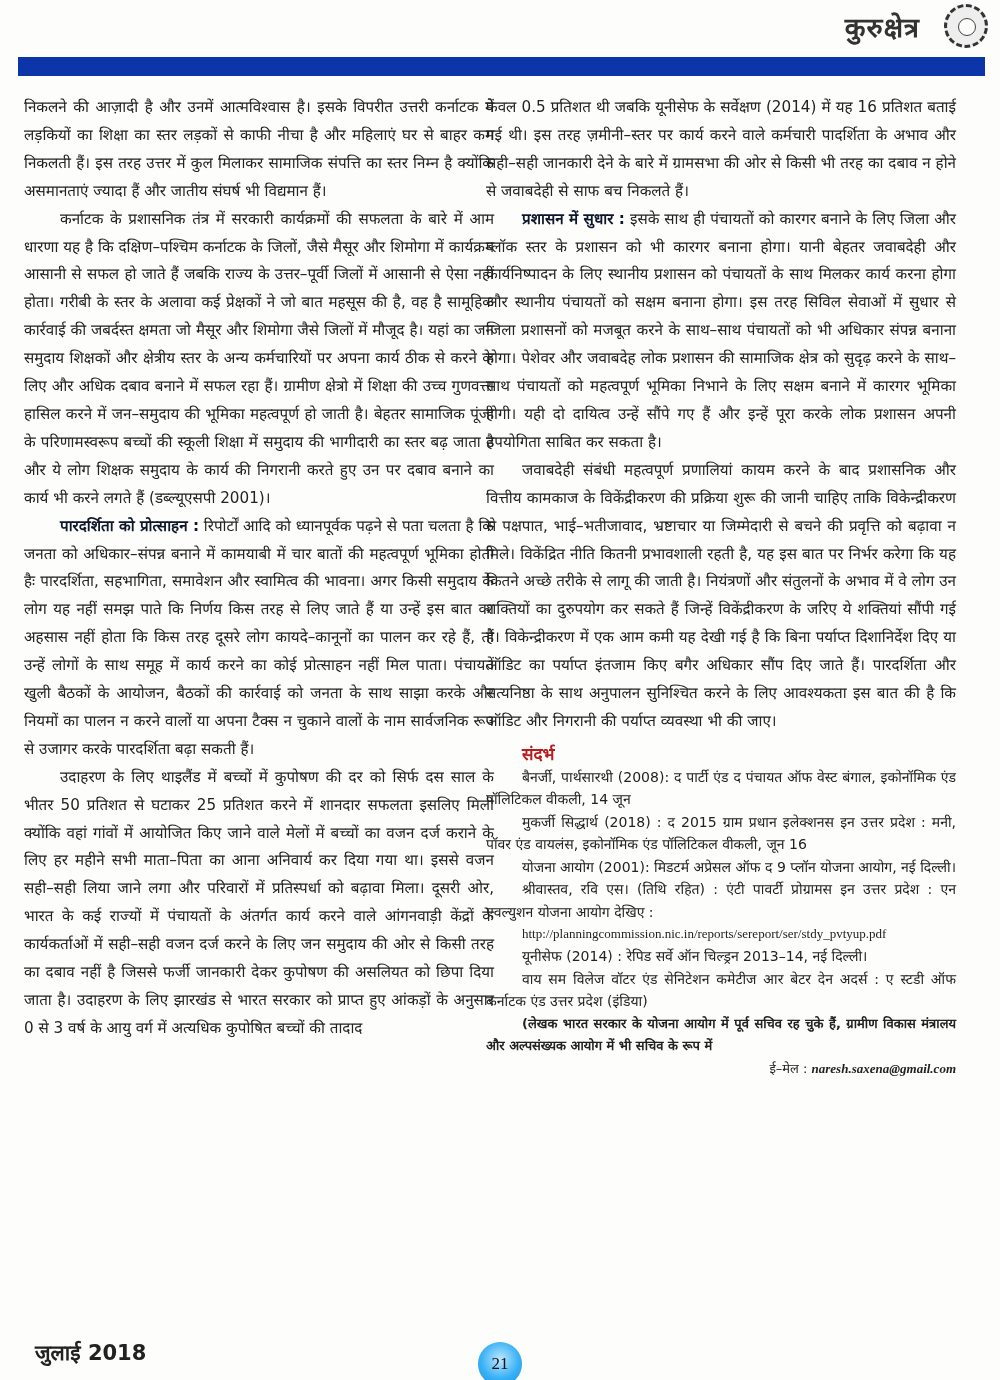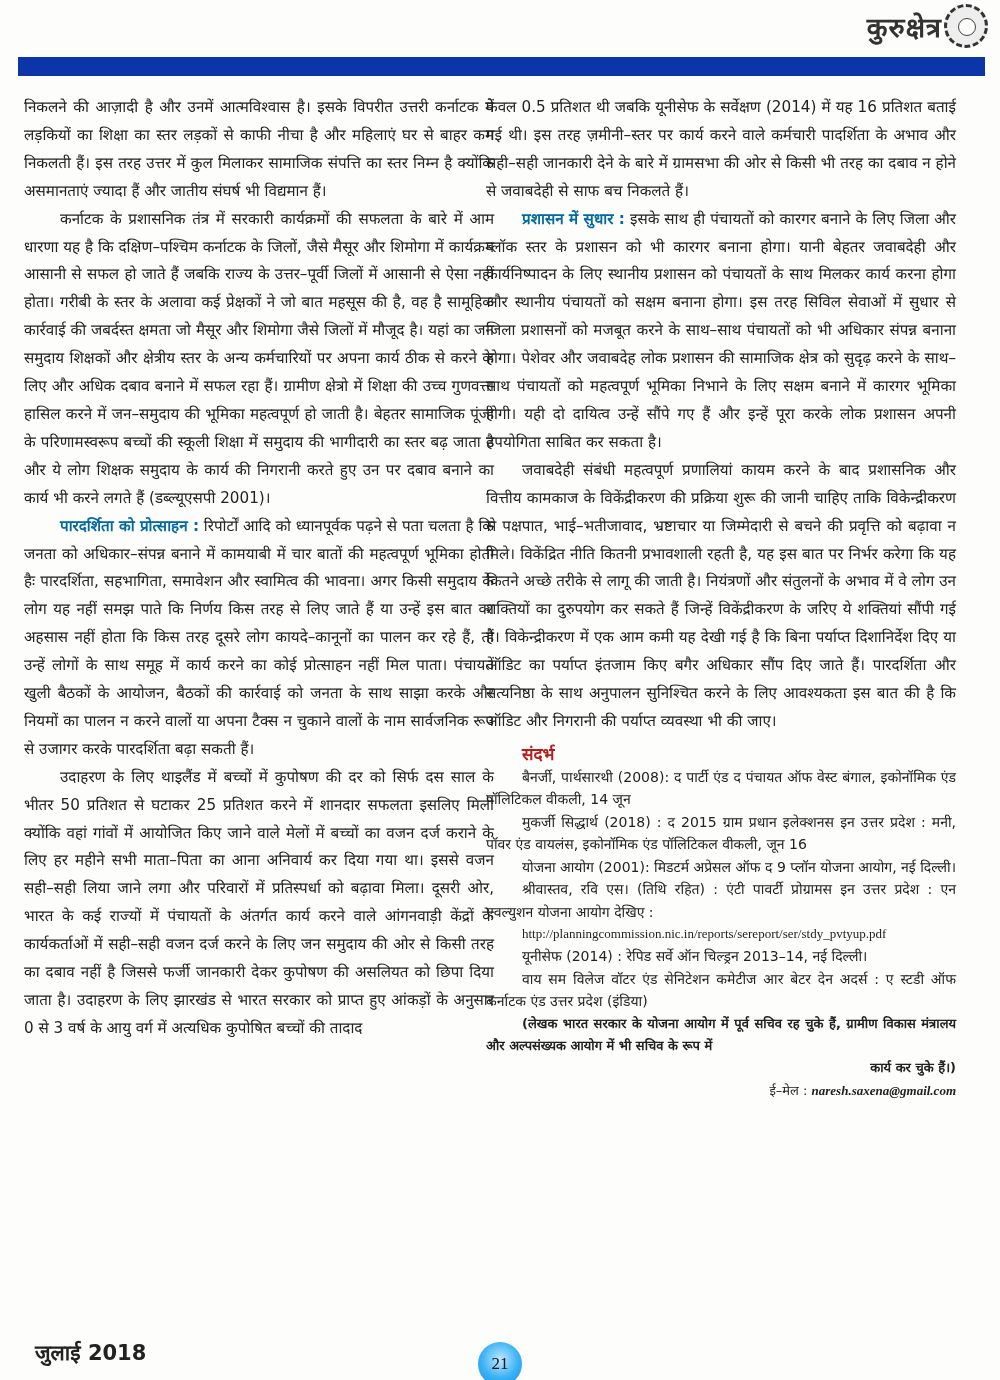--- a/index.html
+++ b/index.html
@@ -1,30 +1,30 @@
 <!DOCTYPE html>
 <html><head>
 <meta charset="utf-8">
 <style>
   html, body { margin:0; padding:0; }
   body {
     width:1000px; height:1380px; background:#fdfdfb; position:relative; overflow:hidden;
     font-family:"DejaVu Sans", sans-serif; color:#222;
   }
-  .masthead { position:absolute; top:4px; right:12px; display:flex; align-items:center; gap:2px; }
+  .masthead { position:absolute; top:4px; right:12px; display:flex; align-items:center; gap:24px; }
   .masthead-title { font-size:27px; font-weight:bold; color:#333; font-family:"DejaVu Serif", serif; letter-spacing:1px; }
   .emblem { width:44px; height:44px; border-radius:50%; border:3px dashed #333; box-sizing:border-box; position:relative; background:#eee; }
   .emblem::after { content:""; position:absolute; left:11px; top:11px; width:16px; height:16px; border-radius:50%; background:#fdfdfb; border:1px solid #444; }
   .blue-bar { position:absolute; left:18px; top:57px; width:967px; height:19px; background:#0b35a8; }
   .col { position:absolute; top:94px; width:470px; font-size:15.2px; line-height:27.9px; text-align:justify; }
   .col-left { left:24px; }
   .col-right { left:486px; }
   .col p { margin:0; }
   .indent { text-indent:36px; }
-  .green { color:#0369a1; font-weight:bold; }
+  .green { color:#0f172a; font-weight:bold; }
   .refs-heading { color:#b91c1c; font-weight:bold; font-size:17px; margin:6px 0 0 36px; line-height:24px; }
   .ref { font-size:14px; line-height:22.5px; text-indent:36px; margin:0; }
   .ref-url { font-family:"Liberation Serif", serif; font-size:13px; line-height:22px; padding-left:36px; }
   .author-note { font-size:13px; line-height:22px; font-weight:bold; text-indent:36px; margin:2px 0 0; }
   .author-note-end { text-align:right; font-size:13px; font-weight:bold; line-height:22px; }
   .email-line { text-align:right; font-size:13px; line-height:24px; }
   .email { font-family:"Liberation Serif", serif; font-weight:bold;font-style:italic; }
   .footer-date { position:absolute; left:18px; top:1338px; font-size:21px; font-weight:bold;margin-left:17px; }
   .page-num {
     position:absolute; left:478px; top:1342px; width:44px; height:44px; border-radius:50%;
@@ -55,21 +55,20 @@
   <p class="indent">जवाबदेही संबंधी महत्वपूर्ण प्रणालियां कायम करने के बाद प्रशासनिक और वित्तीय कामकाज के विकेंद्रीकरण की प्रक्रिया शुरू की जानी चाहिए ताकि विकेन्द्रीकरण से पक्षपात, भाई–भतीजावाद, भ्रष्टाचार या जिम्मेदारी से बचने की प्रवृत्ति को बढ़ावा न मिले। विकेंद्रित नीति कितनी प्रभावशाली रहती है, यह इस बात पर निर्भर करेगा कि यह कितने अच्छे तरीके से लागू की जाती है। नियंत्रणों और संतुलनों के अभाव में वे लोग उन शक्तियों का दुरुपयोग कर सकते हैं जिन्हें विकेंद्रीकरण के जरिए ये शक्तियां सौंपी गई हैं। विकेन्द्रीकरण में एक आम कमी यह देखी गई है कि बिना पर्याप्त दिशानिर्देश दिए या ऑडिट का पर्याप्त इंतजाम किए बगैर अधिकार सौंप दिए जाते हैं। पारदर्शिता और सत्यनिष्ठा के साथ अनुपालन सुनिश्चित करने के लिए आवश्यकता इस बात की है कि ऑडिट और निगरानी की पर्याप्त व्यवस्था भी की जाए।</p>
   <div class="refs-heading">संदर्भ</div>
   <p class="ref">बैनर्जी, पार्थसारथी (2008): द पार्टी एंड द पंचायत ऑफ वेस्ट बंगाल, इकोनॉमिक एंड पॉलिटिकल वीकली, 14 जून</p>
   <p class="ref">मुकर्जी सिद्धार्थ (2018) : द 2015 ग्राम प्रधान इलेक्शनस इन उत्तर प्रदेश : मनी, पॉवर एंड वायलंस, इकोनॉमिक एंड पॉलिटिकल वीकली, जून 16</p>
   <p class="ref">योजना आयोग (2001): मिडटर्म अप्रेसल ऑफ द 9 प्लॉन योजना आयोग, नई दिल्ली।</p>
   <p class="ref">श्रीवास्तव, रवि एस। (तिथि रहित) : एंटी पावर्टी प्रोग्रामस इन उत्तर प्रदेश : एन एवल्युशन योजना आयोग देखिए :</p>
   <div class="ref-url">http://planningcommission.nic.in/reports/sereport/ser/stdy_pvtyup.pdf</div>
   <p class="ref">यूनीसेफ (2014) : रेपिड सर्वे ऑन चिल्ड्रन 2013–14, नई दिल्ली।</p>
   <p class="ref">वाय सम विलेज वॉटर एंड सेनिटेशन कमेटीज आर बेटर देन अदर्स : ए स्टडी ऑफ कर्नाटक एंड उत्तर प्रदेश (इंडिया)</p>
   <p class="author-note">(लेखक भारत सरकार के योजना आयोग में पूर्व सचिव रह चुके हैं, ग्रामीण विकास मंत्रालय और अल्पसंख्यक आयोग में भी सचिव के रूप में</p>
-  <div class="author-note-end">कार्य कर चुके हैं।)</div>
   <div class="email-line">
     <span>ई–मेल :</span>
     <span class="email">naresh.saxena@gmail.com</span>
   </div>
 </div>
 
 <div class="footer-date">जुलाई 2018</div>
 <div class="page-num">
   <span>21</span>
 </div>

